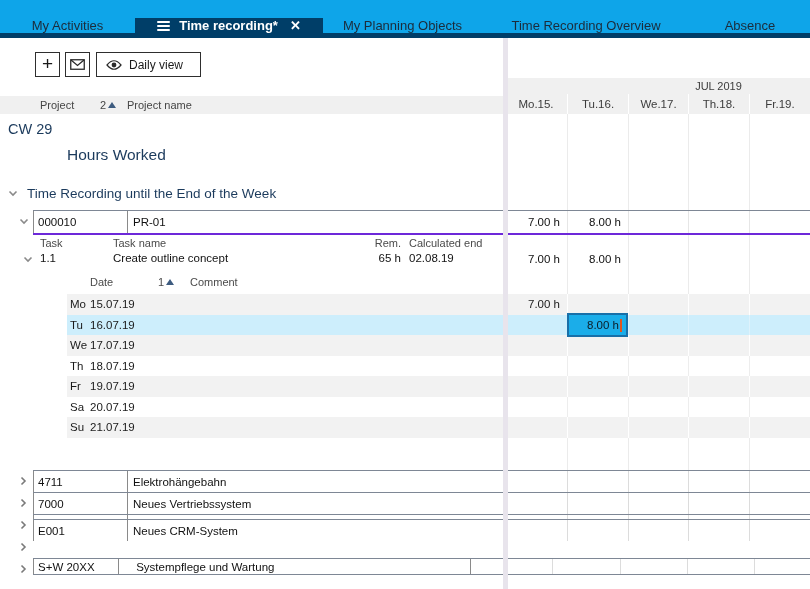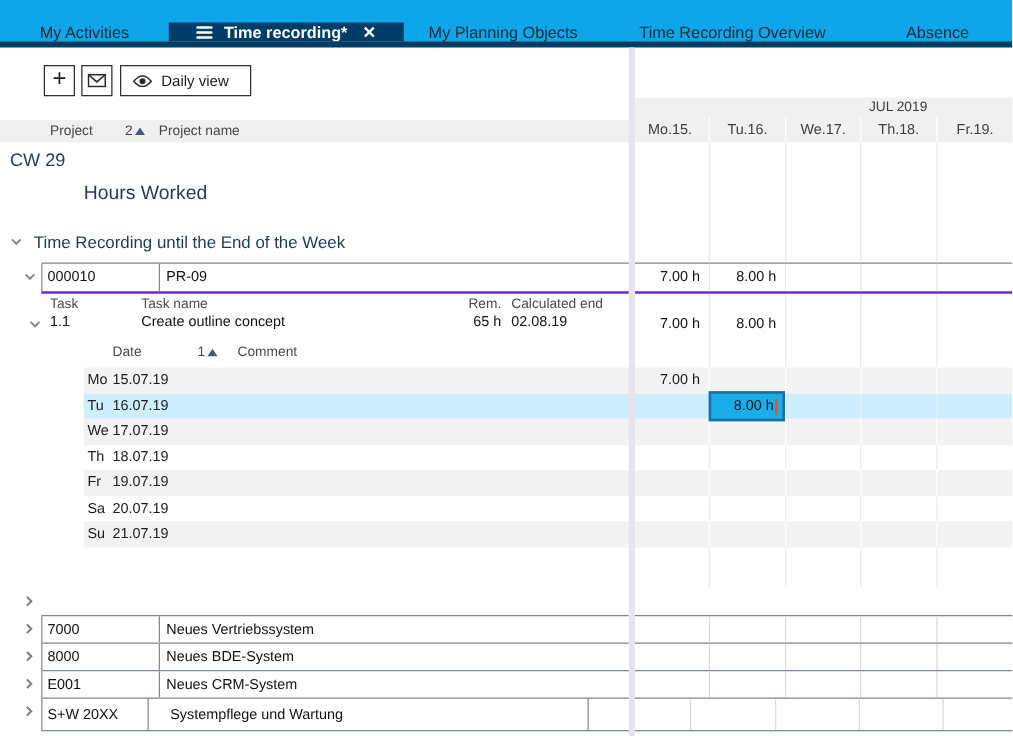--- a/index.html
+++ b/index.html
@@ -41,21 +41,21 @@
   .vlines i + i{border-left:1px solid #ebebeb;}
   
   .h-week{position:absolute;left:8px;top:121px;font-size:14.5px;color:#1B3A5C;}
   .h-title{position:absolute;left:67px;top:146px;font-size:15.5px;color:#1B3A5C;}
   .h-section{position:absolute;left:27px;top:186px;font-size:13.5px;color:#1B3A5C;cursor:pointer;}
   .chev{position:absolute;cursor:pointer;}
   
   .prow,.brow{position:absolute;left:33px;width:777px;display:flex;box-sizing:border-box;background:#fff;}
   .prow{top:210px;height:25px;border-top:1px solid #7E8795;border-bottom:2px solid #6d28d9;}
   .brow{height:22px;border-top:1px solid #7E8795;}
-  .brow.last{height:27px;border-bottom:1px solid #7E8795;gap:12px;}
+  .brow.last{height:17px;border-bottom:1px solid #7E8795;gap:12px;}
   .prow .c,.brow .c{box-sizing:border-box;display:flex;align-items:center;font-size:11.5px;color:#111;}
   .c.code{width:95px;border-left:1px solid #8a8a8a;border-right:1px solid #8a8a8a;padding-left:4px;}
   .c.name{width:377px;border-right:1px solid #8a8a8a;padding-left:5px;}
   .c.day{justify-content:flex-end;padding-right:7px;}
   .c.d1{width:62px}.c.d2{width:61px}.c.d3{width:60px}.c.d4{width:61px}.c.d5{width:61px}
   .prow .c.day + .c.day{border-left:1px solid #e6e6e6;}
   .brow .c.day + .c.day{border-left:1px solid #dcdcdc;}
   
   .th{position:absolute;top:237px;font-size:11px;color:#4a4a4a;}
   .trw{position:absolute;top:252px;font-size:11.5px;color:#111;}
@@ -173,21 +173,21 @@
   <svg class="chev" style="left:8px;top:190px" width="10" height="7" viewBox="0 0 10 7">
       <polyline points="1.5,1.5 5,5 8.5,1.5" fill="none" stroke="#8a8a8a" stroke-width="1.6"></polyline>
     </svg>
   <div class="h-section">Time Recording until the End of the Week</div>
 
   <svg class="chev" style="left:19px;top:218px" width="10" height="7" viewBox="0 0 10 7">
       <polyline points="1.5,1.5 5,5 8.5,1.5" fill="none" stroke="#8a8a8a" stroke-width="1.6"></polyline>
     </svg>
   <div class="prow">
     <div class="c code">000010</div>
-    <div class="c name">PR-09</div>
+    <div class="c name">PR-01</div>
     <div class="c day d1">7.00 h</div>
     <div class="c day d2">8.00 h</div>
     <div class="c day d3"></div>
     <div class="c day d4"></div>
     <div class="c day d5"></div>
   </div>
 
   <span class="th" style="left:40px">Task</span>
   <span class="th" style="left:113px">Task name</span>
   <span class="th" style="left:350px;width:51px;text-align:right">Rem.</span>
@@ -296,20 +296,29 @@
   </div>
 
   <div class="editcell">
     <span>8.00 h</span>
     <span class="caret"></span>
   </div>
 
   <svg class="chev" style="left:20px;top:476px" width="7" height="10" viewBox="0 0 7 10">
       <polyline points="1.5,1.5 5,5 1.5,8.5" fill="none" stroke="#7a7a7a" stroke-width="1.6"></polyline>
     </svg>
+  <div class="brow" style="top:470px">
+    <div class="c code">4711</div>
+    <div class="c name">Elektrohängebahn</div>
+    <div class="c day d1"></div>
+      <div class="c day d2"></div>
+      <div class="c day d3"></div>
+      <div class="c day d4"></div>
+      <div class="c day d5"></div>
+  </div>
   <svg class="chev" style="left:20px;top:498px" width="7" height="10" viewBox="0 0 7 10">
       <polyline points="1.5,1.5 5,5 1.5,8.5" fill="none" stroke="#7a7a7a" stroke-width="1.6"></polyline>
     </svg>
   <div class="brow" style="top:492px">
     <div class="c code">7000</div>
     <div class="c name">Neues Vertriebssystem</div>
     <div class="c day d1"></div>
       <div class="c day d2"></div>
       <div class="c day d3"></div>
       <div class="c day d4"></div>
@@ -323,21 +332,21 @@
     <div class="c name">Neues BDE-System</div>
     <div class="c day d1"></div>
       <div class="c day d2"></div>
       <div class="c day d3"></div>
       <div class="c day d4"></div>
       <div class="c day d5"></div>
   </div>
   <svg class="chev" style="left:20px;top:542px" width="7" height="10" viewBox="0 0 7 10">
       <polyline points="1.5,1.5 5,5 1.5,8.5" fill="none" stroke="#7a7a7a" stroke-width="1.6"></polyline>
     </svg>
-  <div class="brow" style="top:536px">
+  <div class="brow" style="top:519px">
     <div class="c code">E001</div>
     <div class="c name">Neues CRM-System</div>
     <div class="c day d1"></div>
       <div class="c day d2"></div>
       <div class="c day d3"></div>
       <div class="c day d4"></div>
       <div class="c day d5"></div>
   </div>
   <svg class="chev" style="left:20px;top:564px" width="7" height="10" viewBox="0 0 7 10">
       <polyline points="1.5,1.5 5,5 1.5,8.5" fill="none" stroke="#7a7a7a" stroke-width="1.6"></polyline>

